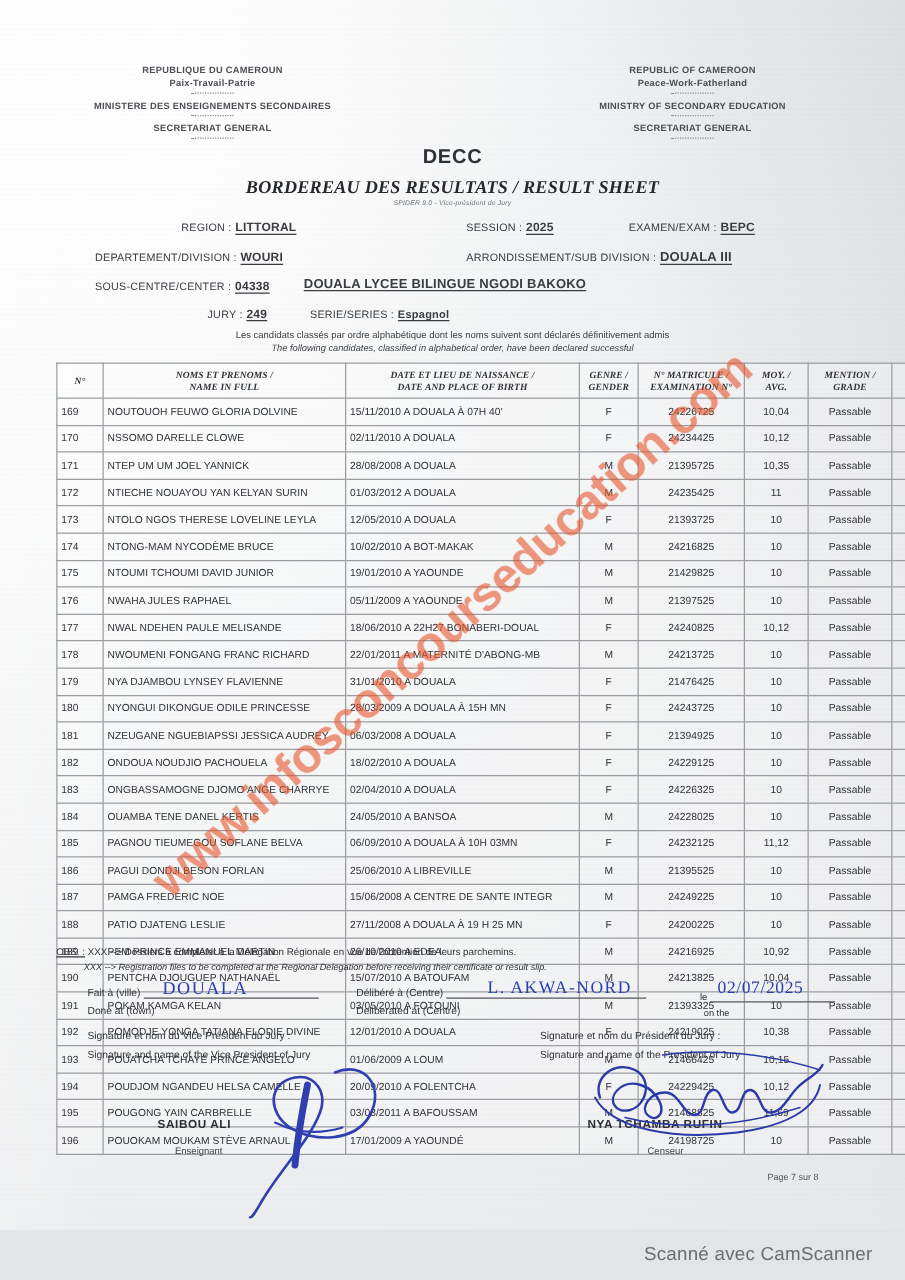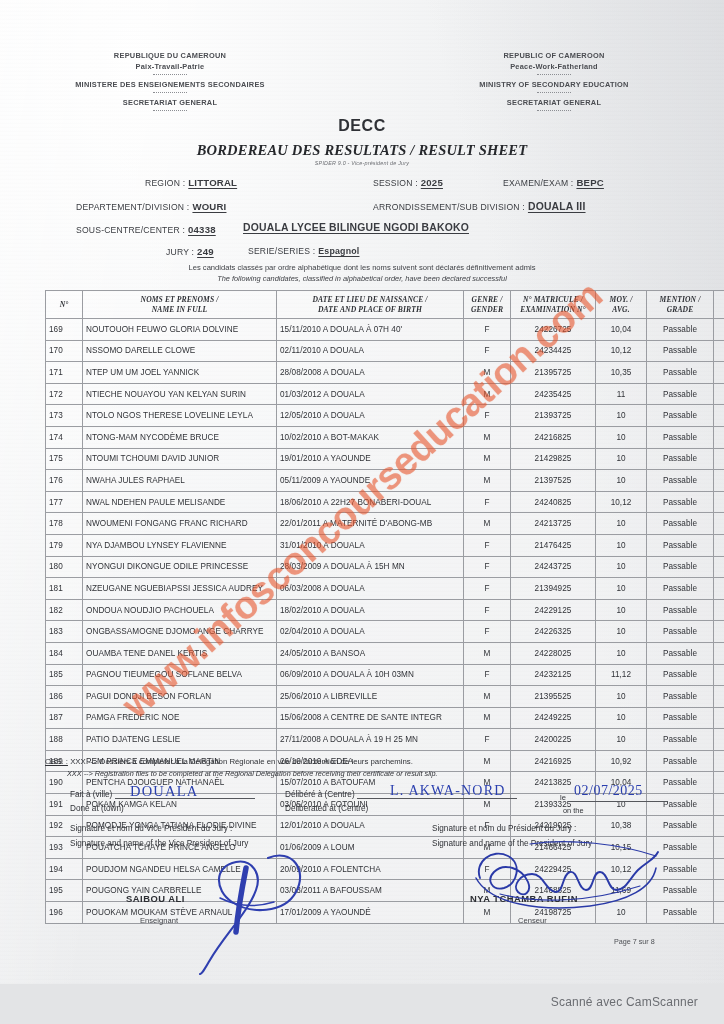--- a/index.html
+++ b/index.html
@@ -113,21 +113,21 @@
     text-shadow:0 0 1px rgba(231,86,44,.25);
   }
 
   
   .cam{
     position:absolute;left:0;bottom:0;width:724px;height:40px;
     background:#e3e4e6;
   }
   .cam .txt{
     position:absolute;right:26px;top:11px;
-    font-size:12px;color:#6b6d72;letter-spacing:.2px;
+    font-size:15px;color:#6b6d72;letter-spacing:.2px;
   }
   .scan-noise{
     position:absolute;inset:0;
     background-image:
       repeating-linear-gradient(0deg, rgba(0,0,0,.012) 0px, rgba(0,0,0,0) 2px, rgba(0,0,0,0) 4px);
     pointer-events:none;
   }
 </style>
 </head>
 <body>

